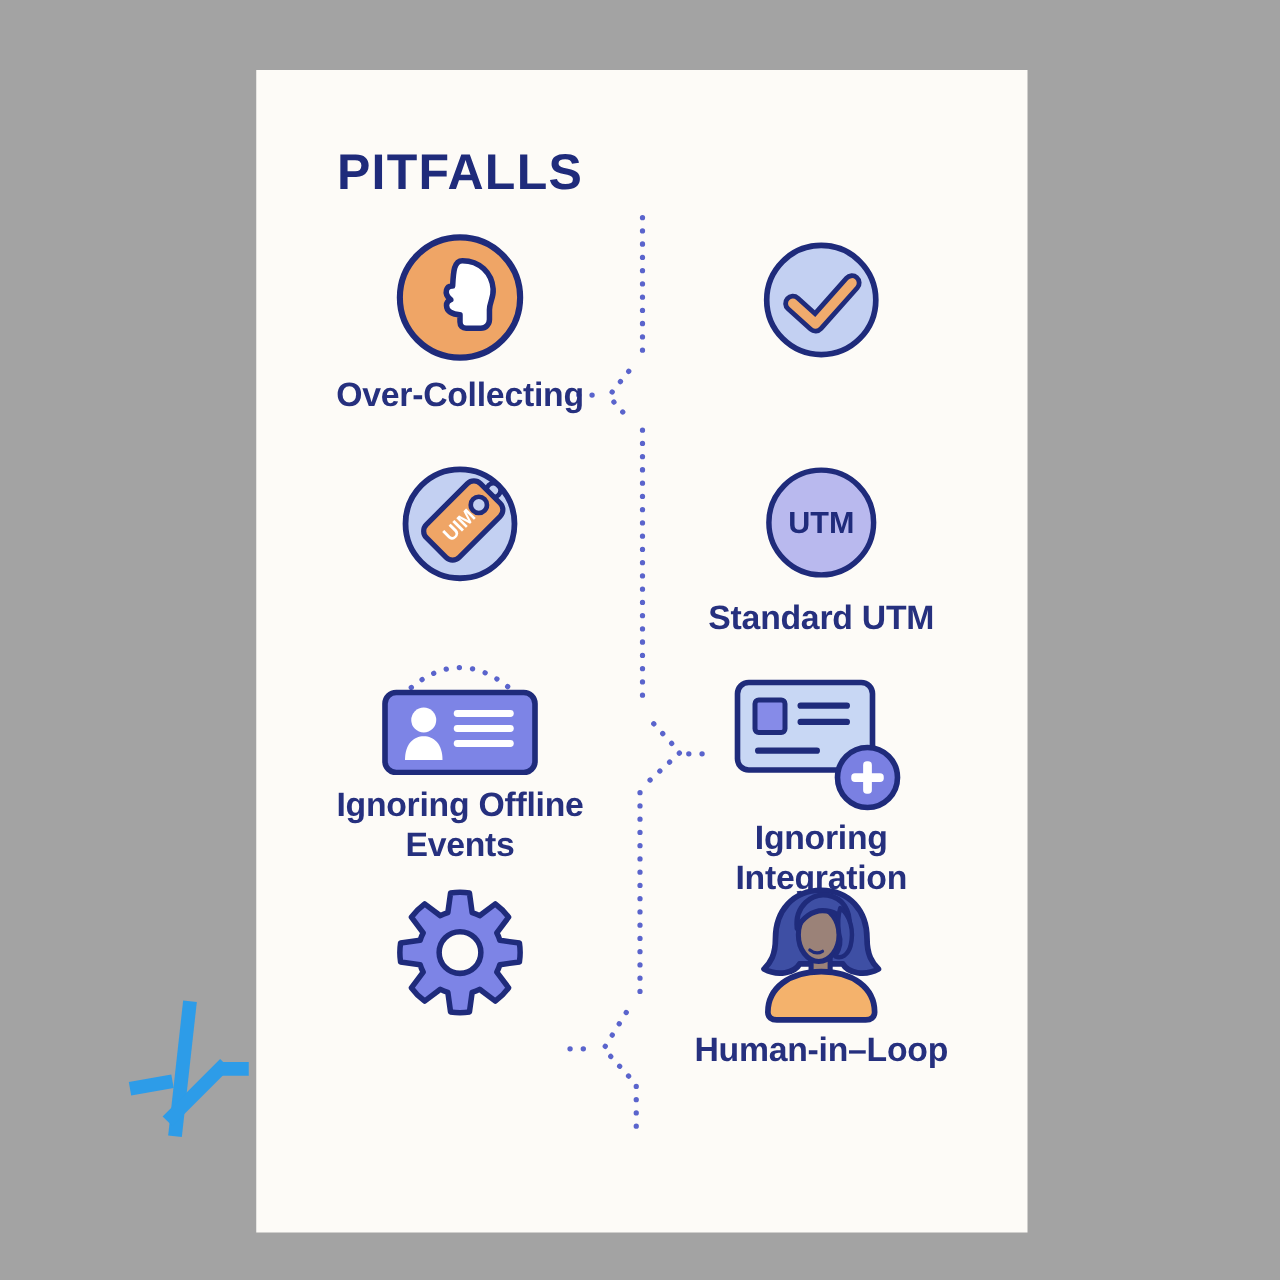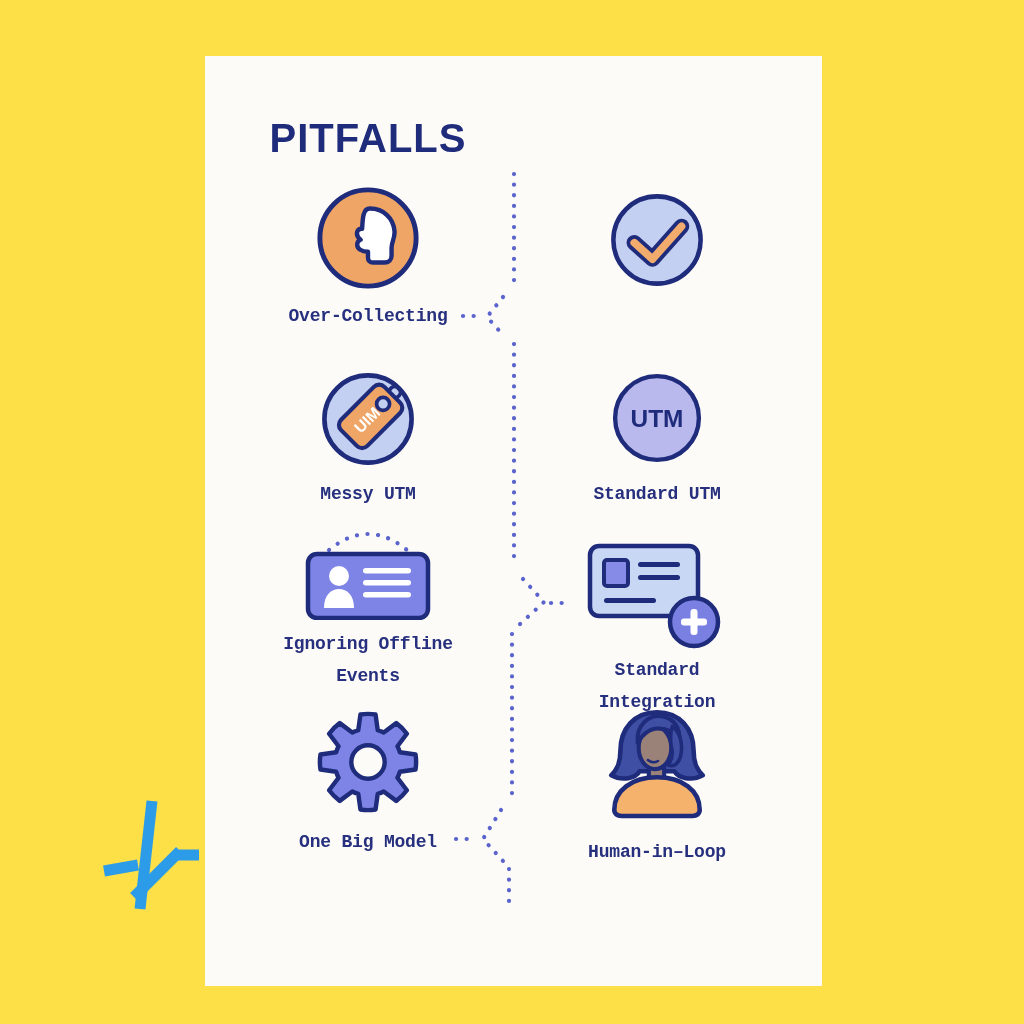--- a/index.html
+++ b/index.html
@@ -1,23 +1,23 @@
 <!DOCTYPE html>
 <html><head>
 <meta charset="utf-8">
 <style>
   html,body{margin:0;padding:0;}
   body{font-family:"Liberation Sans","DejaVu Sans",sans-serif;}
-  #stage{position:relative;width:1024px;height:1024px;background:#fde047;overflow:hidden;}
+  #stage{position:relative;width:1024px;height:1024px;background:#a3a3a3;overflow:hidden;}
   #panel{position:absolute;left:205px;top:56px;width:617px;height:930px;background:#fdfbf7;}
   .hdr{position:absolute;font-size:40px;font-weight:700;color:#1f2b7b;letter-spacing:1px;text-align:center;}
   .cell{position:absolute;text-align:center;}
   .cell svg{display:block;margin:0 auto;}
   .lbl{margin-top:8px;}
-  .lbl-line{font-size:18px;font-weight:600;color:#26307e;line-height:32px;letter-spacing:-0.2px;font-family:Liberation Mono, monospace;}
+  .lbl-line{font-size:27px;font-weight:600;color:#26307e;line-height:32px;letter-spacing:-0.2px;}
   .dotted{fill:none;stroke:#5a64cc;stroke-width:4.2;stroke-linecap:round;stroke-dasharray:0.1 10.5;}
   #divider-svg,#logo-svg{position:absolute;}
   #divider-svg{left:0;top:0;}
   #logo-svg{left:96px;top:795px;}
 </style>
 </head>
 <body>
 
 <div id="stage">
   <div id="panel"></div>
@@ -58,23 +58,20 @@
   <div class="cell" style="left:238px;top:368px;width:260px;">
     <svg width="102" height="102" viewBox="0 0 110 110">
       <circle cx="55" cy="55" r="47" fill="#c3d0f2" stroke="#1f2b7b" stroke-width="5"></circle>
       <g transform="rotate(45 55 55)">
         <circle cx="55" cy="14" r="6" fill="none" stroke="#1f2b7b" stroke-width="4"></circle>
         <rect x="35" y="18" width="40" height="66" rx="8" fill="#efa566" stroke="#1f2b7b" stroke-width="4.5"></rect>
         <circle cx="55" cy="32" r="7" fill="#c3d0f2" stroke="#1f2b7b" stroke-width="4"></circle>
         <text transform="translate(61 72) rotate(-90)" font-size="17" font-weight="700" fill="#ffffff" font-family="Liberation Sans, sans-serif">UIM</text>
       </g>
     </svg>
-    <div class="lbl">
-      <div class="lbl-line">Messy UTM</div>
-    </div>
   </div>
 
   <div class="cell" style="left:228px;top:514px;width:280px;">
     <svg width="150" height="106" viewBox="0 0 150 106">
       <path class="dotted" d="M36 36 Q75 4 114 36"></path>
       <rect x="15" y="40" width="120" height="64" rx="9" fill="#7d84e6" stroke="#1f2b7b" stroke-width="4.5"></rect>
       <circle cx="46" cy="62" r="10" fill="#ffffff"></circle>
       <path d="M31 94 C31 81 38 75 46 75 C54 75 61 81 61 94 Z" fill="#ffffff"></path>
       <rect x="70" y="54" width="48" height="5.5" rx="2.75" fill="#ffffff"></rect>
       <rect x="70" y="66" width="48" height="5.5" rx="2.75" fill="#ffffff"></rect>
@@ -101,46 +98,43 @@
       <rect x="8" y="8" width="108" height="70" rx="9" fill="#c8d7f4" stroke="#1f2b7b" stroke-width="4.5"></rect>
       <rect x="22" y="22" width="24" height="26" rx="3" fill="#868be8" stroke="#1f2b7b" stroke-width="4"></rect>
       <rect x="56" y="24" width="42" height="5" rx="2.5" fill="#1f2b7b"></rect>
       <rect x="56" y="37" width="42" height="5" rx="2.5" fill="#1f2b7b"></rect>
       <rect x="22" y="60" width="52" height="5" rx="2.5" fill="#1f2b7b"></rect>
       <circle cx="112" cy="84" r="24" fill="#7a80e2" stroke="#1f2b7b" stroke-width="4.5"></circle>
       <rect x="99" y="80.5" width="26" height="7" rx="3" fill="#ffffff"></rect>
       <rect x="108.5" y="71" width="7" height="26" rx="3" fill="#ffffff"></rect>
     </svg>
     <div class="lbl" style="margin-top:4px;">
-      <div class="lbl-line">Standard</div>
+      <div class="lbl-line">Ignoring</div>
       <div class="lbl-line">Integration</div>
     </div>
   </div>
 
   <div class="cell" style="left:238px;top:708px;width:260px;">
     <svg width="108" height="108" viewBox="0 0 110 110">
       <path id="gear-path" d="M45.1 22.5L47.3 6.6A49 49 0 0 1 62.7 6.6L64.9 22.5A34 34 0 0 1 71.0 25.0L71.0 25.0L83.8 15.4A49 49 0 0 1 94.6 26.2L85.0 39.0A34 34 0 0 1 87.5 45.1L87.5 45.1L103.4 47.3A49 49 0 0 1 103.4 62.7L87.5 64.9A34 34 0 0 1 85.0 71.0L85.0 71.0L94.6 83.8A49 49 0 0 1 83.8 94.6L71.0 85.0A34 34 0 0 1 64.9 87.5L64.9 87.5L62.7 103.4A49 49 0 0 1 47.3 103.4L45.1 87.5A34 34 0 0 1 39.0 85.0L39.0 85.0L26.2 94.6A49 49 0 0 1 15.4 83.8L25.0 71.0A34 34 0 0 1 22.5 64.9L22.5 64.9L6.6 62.7A49 49 0 0 1 6.6 47.3L22.5 45.1A34 34 0 0 1 25.0 39.0L25.0 39.0L15.4 26.2A49 49 0 0 1 26.2 15.4L39.0 25.0A34 34 0 0 1 45.1 22.5Z" fill="#7d84e6" stroke="#1f2b7b" stroke-width="4.5" stroke-linejoin="round"></path>
       <circle cx="55" cy="55" r="17" fill="#fdfbf7" stroke="#1f2b7b" stroke-width="4.5"></circle>
     </svg>
-    <div class="lbl" style="margin-top:10px;">
-      <div class="lbl-line">One Big Model</div>
-    </div>
   </div>
 
   <div class="cell" style="left:532px;top:700px;width:250px;">
     <svg width="112" height="120" viewBox="0 0 110 118">
       <path d="M55 12 C33 12 19 28 19 50 C19 63 15 69 10 74 C21 80 34 77 38 70 L72 70 C76 77 89 80 100 74 C95 69 91 63 91 50 C91 28 77 12 55 12 Z" fill="#3e4fa4" stroke="#1f2b7b" stroke-width="4.5" stroke-linejoin="round"></path>
       <rect x="47" y="58" width="15" height="20" fill="#9b8278" stroke="#1f2b7b" stroke-width="4"></rect>
       <path d="M13 108 C13 89 30 76 55 76 C80 76 97 89 97 108 C97 112 94 114 90 114 L20 114 C16 114 13 112 13 108 Z" fill="#f4b26c" stroke="#1f2b7b" stroke-width="4.5"></path>
       <ellipse cx="53" cy="47" rx="16" ry="21" fill="#9b8278" stroke="#1f2b7b" stroke-width="4"></ellipse>
       <path d="M46 59 q5 4 10 1" fill="none" stroke="#1f2b7b" stroke-width="2.5" stroke-linecap="round"></path>
       <path d="M36 42 C34 24 48 14 60 16 C72 18 78 28 77 40 C72 32 64 28 56 28 C48 28 40 34 36 42 Z" fill="#3e4fa4" stroke="#1f2b7b" stroke-width="4" stroke-linejoin="round"></path>
       <path d="M70 26 C78 32 81 44 78 56 C76 63 71 66 66 64 C70 58 71 52 69 46 C68 39 68 32 70 26 Z" fill="#3e4fa4" stroke="#1f2b7b" stroke-width="3.5" stroke-linejoin="round"></path>
     </svg>
-    <div class="lbl" style="margin-top:16px;">
+    <div class="lbl" style="margin-top:4px;">
       <div class="lbl-line">Human-in–Loop</div>
     </div>
   </div>
 
   <svg id="logo-svg" width="105" height="118" viewBox="0 0 105 118">
     <line x1="56" y1="6" x2="44" y2="114" stroke="#2d9ce8" stroke-width="11"></line>
     <line x1="38" y1="102" x2="84" y2="56" stroke="#2d9ce8" stroke-width="11"></line>
     <line x1="8" y1="76" x2="42" y2="70" stroke="#2d9ce8" stroke-width="11"></line>
     <line x1="80" y1="60" x2="103" y2="60" stroke="#2d9ce8" stroke-width="11"></line>
   </svg>

